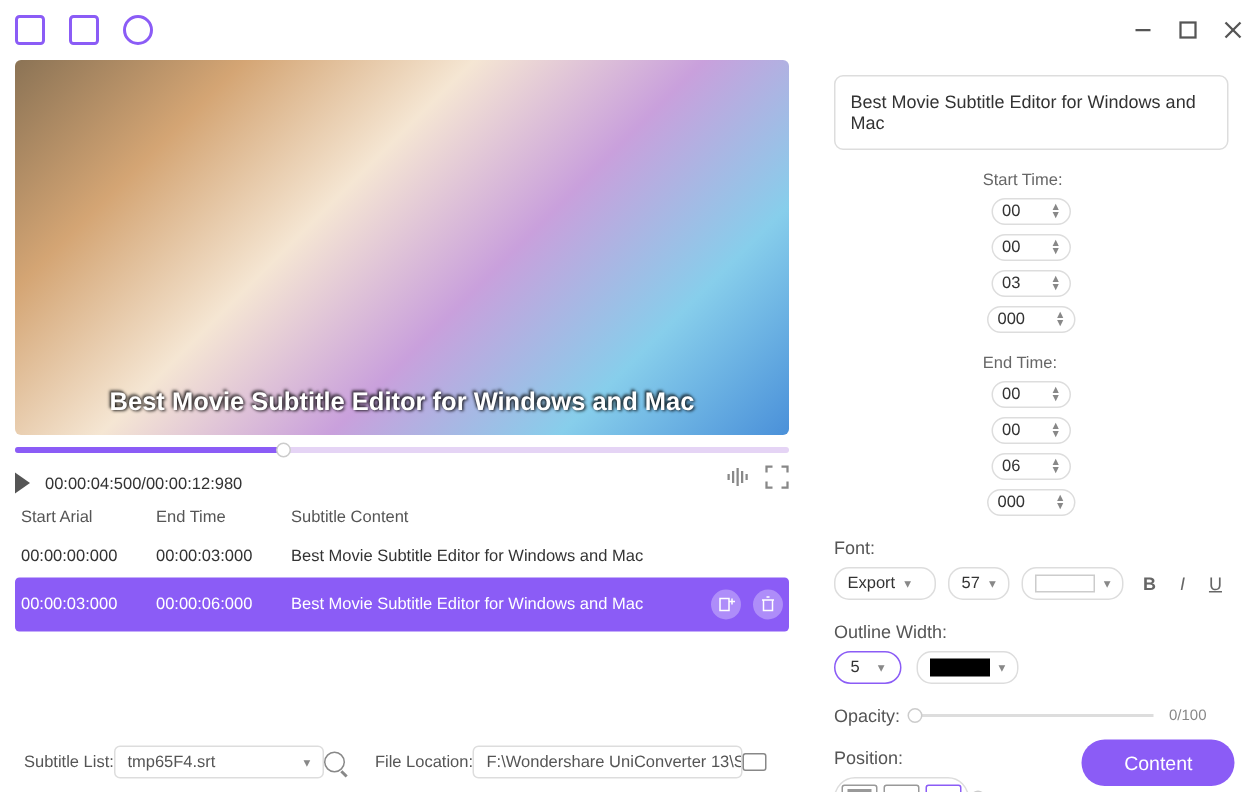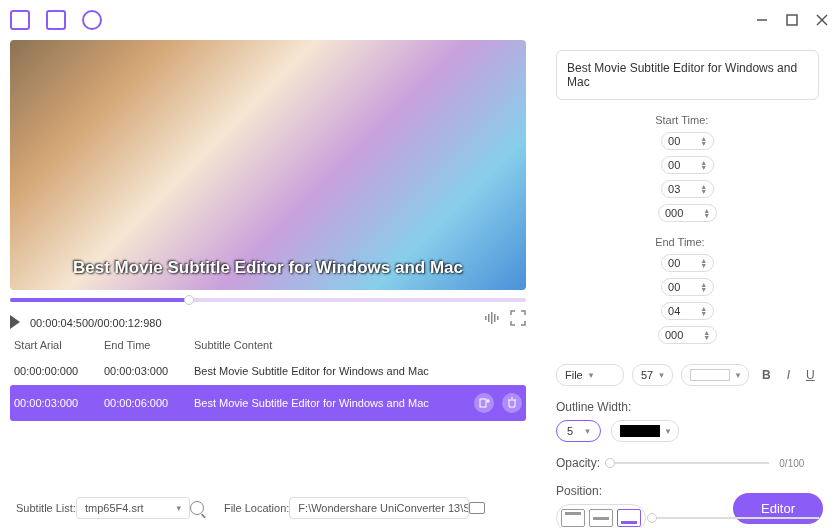--- a/index.html
+++ b/index.html
@@ -51,21 +51,21 @@
 .pos-row { display: flex; gap: 6px; align-items: center; }
 .pos-group { display: flex; border: 1px solid #ddd; border-radius: 14px; padding: 4px; gap: 4px; }
 .pos-btn { width: 24px; height: 18px; border: 1px solid #999; border-radius: 2px; background: #fff; position: relative; cursor: pointer; }
 .pos-btn.active { border-color: #8B5CF6; }
 .pos-bar { position: absolute; left: 3px; right: 3px; height: 3px; background: #999; }
 .pos-btn.active .pos-bar { background: #8B5CF6; }
 .apply-row { display: flex; gap: 10px; align-items: center; margin-top: auto; }
 .apply-btn { border: 1px solid #8B5CF6; color: #8B5CF6; background: #fff; border-radius: 14px; padding: 5px 16px; font-size: 12px; cursor: pointer; }
 .reset-icon { width: 16px; height: 16px; border: 1.5px solid #aaa; border-radius: 50%; border-top-color: transparent; transform: rotate(45deg); cursor: pointer; }
 .footer { height: 40px; display: flex; align-items: center; padding: 0 16px; font-size: 11px; color: #555; }
-.footer-select { border: 1px solid #ddd; border-radius: 4px; padding: 4px 8px; display: flex; align-items: center; gap: 8px; width: 114px; }
+.footer-select { border: 1px solid #ddd; border-radius: 4px; padding: 4px 8px; display: flex; align-items: center; gap: 8px; width: 140px; }
 .footer-input { border: 1px solid #ddd; border-radius: 4px; padding: 4px 8px; width: 180px; overflow: hidden; white-space: nowrap; }
 .search-icon { width: 14px; height: 14px; border: 1.5px solid #888; border-radius: 50%; position: relative; cursor: pointer; }
 .search-icon:after { content: ''; position: absolute; width: 5px; height: 1.5px; background: #888; bottom: -2px; right: -3px; transform: rotate(45deg); }
 .folder-icon { width: 16px; height: 12px; border: 1.5px solid #888; border-radius: 2px; cursor: pointer; }
 .export-btn { margin-left: auto; background: #8B5CF6; color: #fff; border: none; border-radius: 16px; padding: 8px 28px; font-size: 13px; cursor: pointer; }
 .wf-icon svg { width: 16px; height: 16px; fill: #888; }
 .fs-icon svg { width: 16px; height: 16px; stroke: #888; fill: none; stroke-width: 1.5; }
 </style>
 </head>
 <body>
@@ -196,39 +196,40 @@
           </div>
         </div>
       <div class="time-spin">
           <span>00</span>
           <div class="spin-arrows">
             <span>▲</span>
             <span>▼</span>
           </div>
         </div>
       <div class="time-spin">
-          <span>04</span>
+          <span>06</span>
           <div class="spin-arrows">
             <span>▲</span>
             <span>▼</span>
           </div>
         </div>
       <div class="time-spin">
           <span>000</span>
           <div class="spin-arrows">
             <span>▲</span>
             <span>▼</span>
           </div>
         </div>
     </div>
 
     <div>
+      <div class="label">Font:</div>
       <div class="font-row" style="margin-top:6px">
         <div class="select" style="width:68px">
-            <span>File</span>
+            <span>Export</span>
             <span class="chev">▾</span>
           </div>
         <div class="select">
             <span>57</span>
             <span class="chev">▾</span>
           </div>
         <div class="select">
             <div class="color-swatch"></div>
             <span class="chev">▾</span>
           </div>
@@ -288,14 +289,14 @@
 <div class="footer">
   <span>Subtitle List:</span>
   <div class="footer-select">
       <span style="overflow:hidden">tmp65F4.srt</span>
       <span class="chev" style="margin-left:auto">▾</span>
     </div>
   <div class="search-icon"></div>
   <span style="margin-left:20px">File Location:</span>
   <div class="footer-input">F:\Wondershare UniConverter 13\SubEdi</div>
   <div class="folder-icon"></div>
-  <button class="export-btn">Editor</button>
+  <button class="export-btn">Content</button>
 </div>
 
 </body></html>

